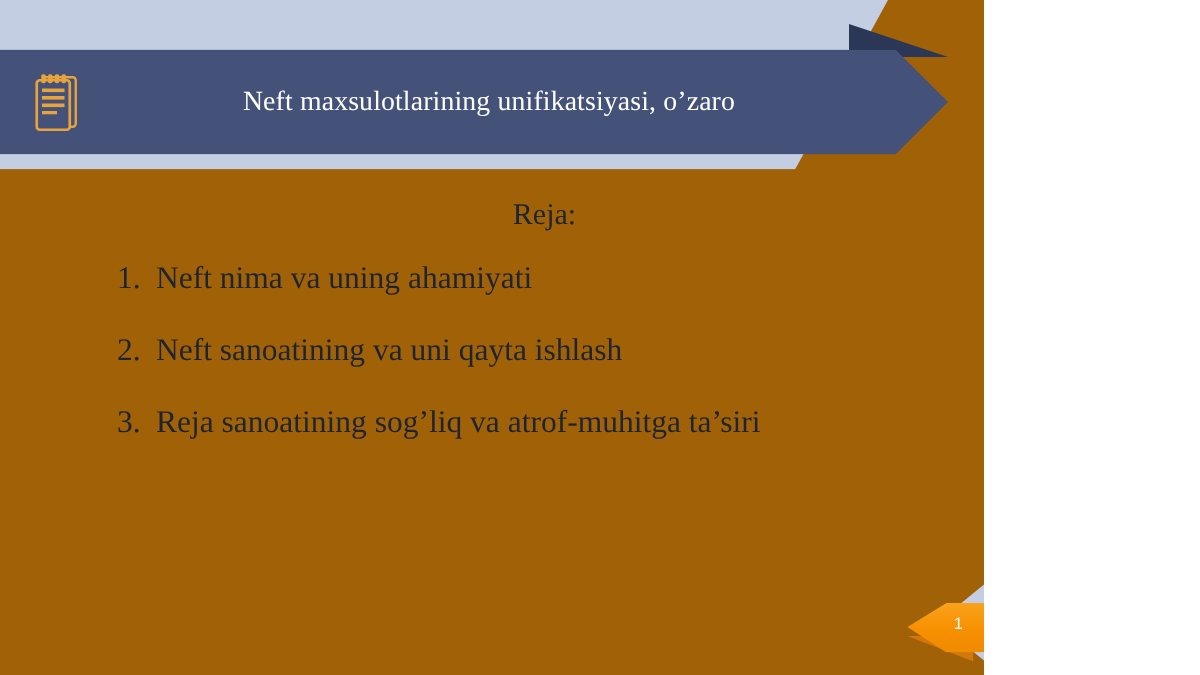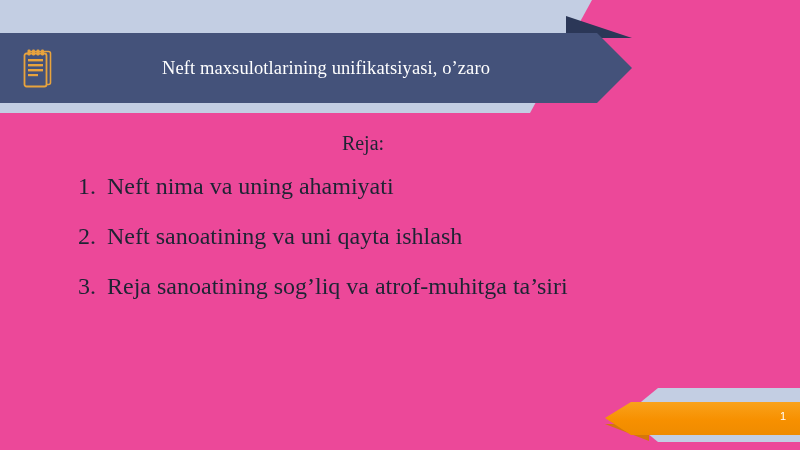--- a/index.html
+++ b/index.html
@@ -2,24 +2,24 @@
 <html><head>
 <meta charset="utf-8">
 <style>
   html, body {
     margin: 0;
     padding: 0;
     background: #ffffff;
   }
   #slide {
     position: relative;
-    width: 800px;
+    width: 656px;
     height: 450px;
     overflow: hidden;
-    background: #ec4899;
+    background: #a16207;
     font-family: "Liberation Serif", serif;
     text-decoration: underline;
   }
 
   
   .hdr-lightband {
     position: absolute;
     left: 0;
     top: 0;
     width: 592px;
@@ -88,21 +88,21 @@
     color: #1d2433;
     margin: 0 0 18px 0;
     padding-right: 74px;
   }
   .reja-list {
     list-style: none;
     margin: 0;
     padding: 0 0 0 78px;
   }
   .reja-list li {
-    font-size: 24px;
+    font-size: 21px;
     color: #1d2433;
     margin: 0 0 23px 0;
     white-space: nowrap;
   }
   .reja-num { margin-right: 5px; }
 
   
   .ftr-lightband {
     position: absolute;
     left: 625px;

